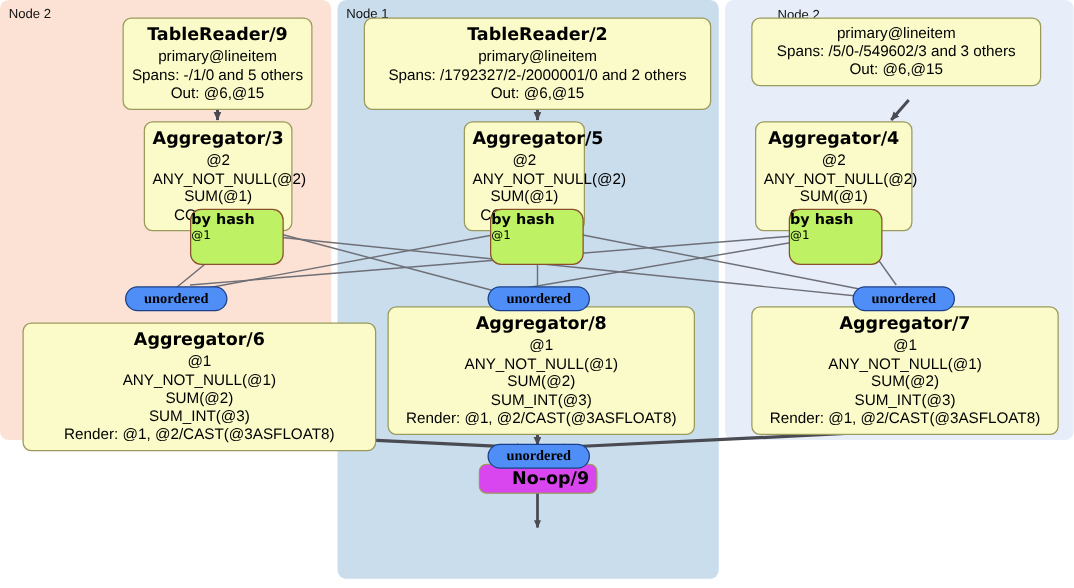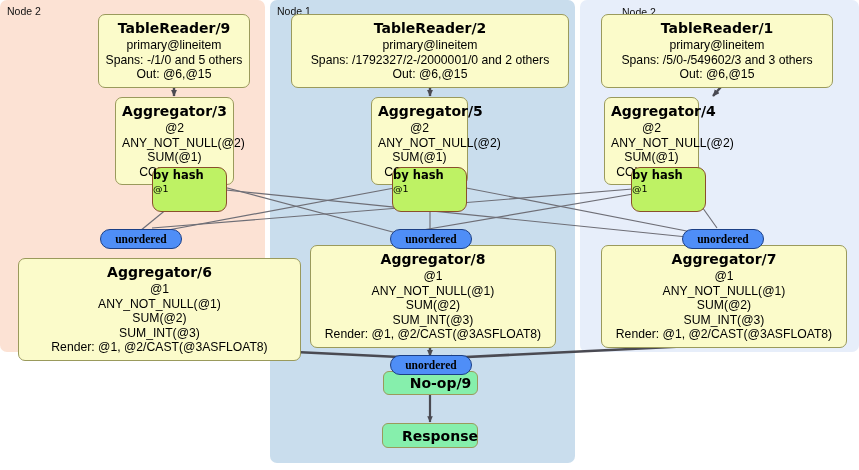--- a/index.html
+++ b/index.html
@@ -27,21 +27,21 @@
 
   
   .box{position:absolute;background:#fbfbca;border:1px solid #9a9a5c;
        border-radius:7px;box-sizing:border-box;text-align:center;
        padding:4px 6px 5px 6px;line-height:14.5px;color:#000;}
   .box .ttl{font-weight:bold;font-size:14px;line-height:19px;
             font-family:"DejaVu Sans","Liberation Sans",sans-serif;}
   .box .ln{font-size:12.2px;white-space:nowrap;
            font-family:Liberation Sans, sans-serif;}
 
-  .small-box{position:absolute;background:#86efac;border:1px solid #9a9a5c;
+  .small-box{position:absolute;background:#d946ef;border:1px solid #9a9a5c;
              border-radius:6px;box-sizing:border-box;text-align:center;
              font-weight:bold;font-size:14px;color:#000;
              display:flex;align-items:center;justify-content:center;padding-left:20px;}
 
   
   .badge-hash{position:absolute;background:#bef264;border:1px solid #8a4f2c;
               border-radius:9px;box-sizing:border-box;text-align:left;
               padding:1px 0 16px 0;line-height:13px;z-index:6;}
   .badge-hash .bt{font-weight:bold;font-size:11.5px;color:#000;}
   .badge-hash .bs{font-size:9.5px;color:#000;}
@@ -105,21 +105,20 @@
   </div>
 
   <div class="box" style="left:291px;top:14px;width:278px;">
     <div class="ttl">TableReader/2</div>
     <div class="ln">primary@lineitem</div>
     <div class="ln">Spans: /1792327/2-/2000001/0 and 2 others</div>
     <div class="ln">Out: @6,@15</div>
   </div>
 
   <div class="box" style="left:601px;top:14px;width:232px;">
-    <div class="ttl">TableReader/1</div>
     <div class="ln">primary@lineitem</div>
     <div class="ln">Spans: /5/0-/549602/3 and 3 others</div>
     <div class="ln">Out: @6,@15</div>
   </div>
 
   <div class="box" style="left:115px;top:97px;width:119px;">
     <div class="ttl">Aggregator/3</div>
     <div class="ln">@2</div>
     <div class="ln">ANY_NOT_NULL(@2)</div>
     <div class="ln">SUM(@1)</div>
@@ -127,21 +126,21 @@
   </div>
 
   <div class="box" style="left:371px;top:97px;width:97px;">
     <div class="ttl">Aggregator/5</div>
     <div class="ln">@2</div>
     <div class="ln">ANY_NOT_NULL(@2)</div>
     <div class="ln">SUM(@1)</div>
     <div class="ln">COUNT(@1)</div>
   </div>
 
-  <div class="box" style="left:604px;top:97px;width:95px;">
+  <div class="box" style="left:604px;top:97px;width:126px;">
     <div class="ttl">Aggregator/4</div>
     <div class="ln">@2</div>
     <div class="ln">ANY_NOT_NULL(@2)</div>
     <div class="ln">SUM(@1)</div>
     <div class="ln">COUNT(@1)</div>
   </div>
 
   <div class="badge-hash" style="left:152px;top:167px;width:75px;">
     <div class="bt">by hash</div>
     <div class="bs">@1</div>
@@ -193,17 +192,14 @@
   </div>
 
   <div class="badge-unord" style="left:390px;top:355px;width:82px;height:20px;">
     <span>unordered</span>
   </div>
 
   <div class="small-box" style="left:383px;top:371px;width:95px;height:24px;">
     <span>No-op/9</span>
   </div>
 
-  <div class="small-box" style="left:382px;top:423px;width:96px;height:25px;">
-    <span>Response</span>
-  </div>
 
 </div>
 
 </body></html>

